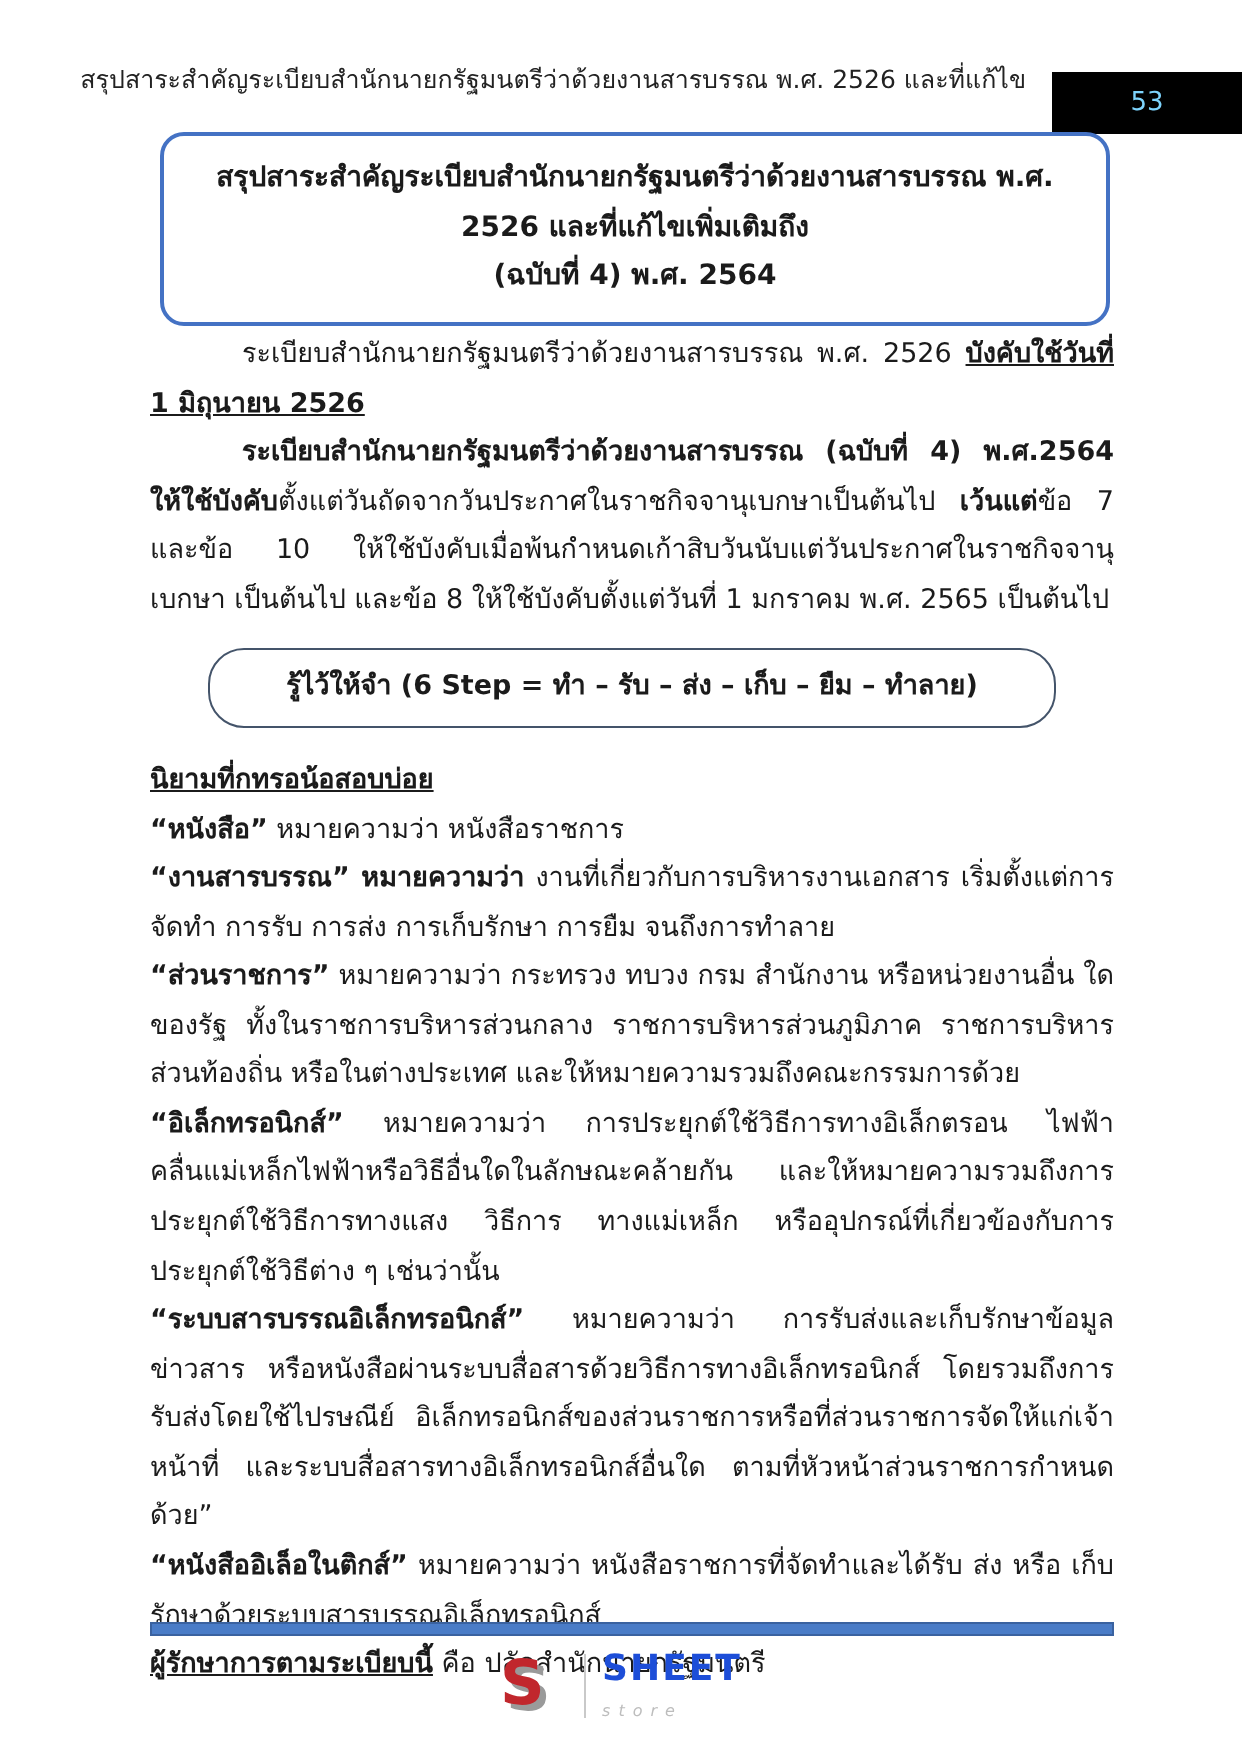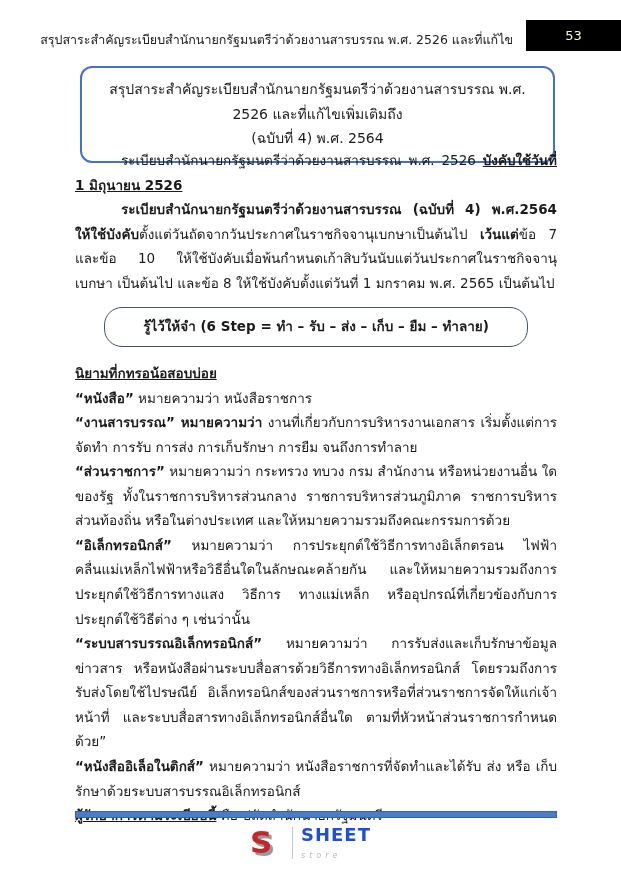--- a/index.html
+++ b/index.html
@@ -12,38 +12,38 @@
     background: #ffffff;
     color: #1b1b1b;
     overflow: hidden;
   }
   
   .running-title {
     position: absolute; top: 30px; right: 108px;
     font-size: 12.5px; color: #222; white-space: nowrap;
   }
   .page-num-box {
-    position: absolute; top: 20px; right: 0;
+    position: absolute; top: 36px; right: 0;
     width: 95px; height: 31px;
-    background: #000000; color: #fef9c3;
+    background: #000000; color: #7dd3fc;
     display: flex; align-items: center; justify-content: center;
     font-size: 13px;
   }
   
   .title-box {
     position: absolute; top: 66px; left: 80px; width: 475px;
     border: 2.5px solid #4472C4; border-radius: 12px;
     padding: 9px 14px 10px 14px;
-    text-align: center; font-weight: normal;
+    text-align: center; font-weight: bold;
     font-size: 14px; line-height: 1.75;
     background: #ffffff;
   }
   
   .content {
-    position: absolute; top: 148px; left: 75px; width: 482px;
+    position: absolute; top: 165px; left: 75px; width: 482px;
     font-size: 13.5px; line-height: 1.82;
     text-align: justify;
   }
   .para { text-indent: 46px; }
   .b { font-weight: bold; }
   .bu { font-weight: bold; text-decoration: underline; }
   .memo-box {
     width: 424px; margin: 12px auto 14px auto;
     border: 1.6px solid #44546A; border-radius: 18px;
     padding: 6px 8px 7px 8px;

